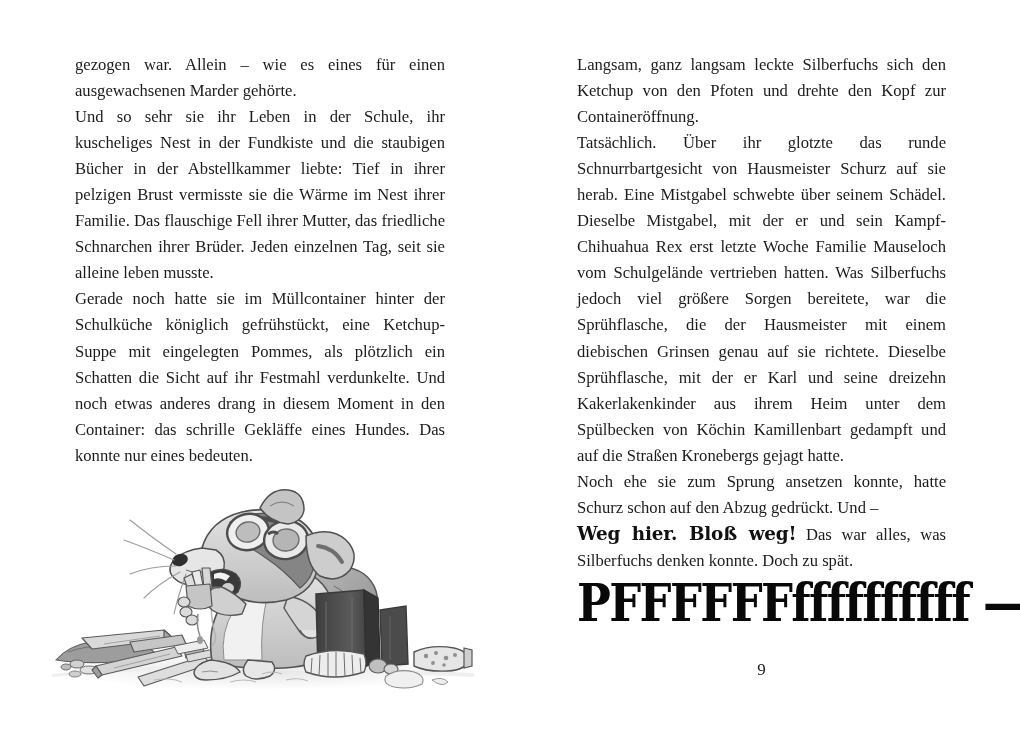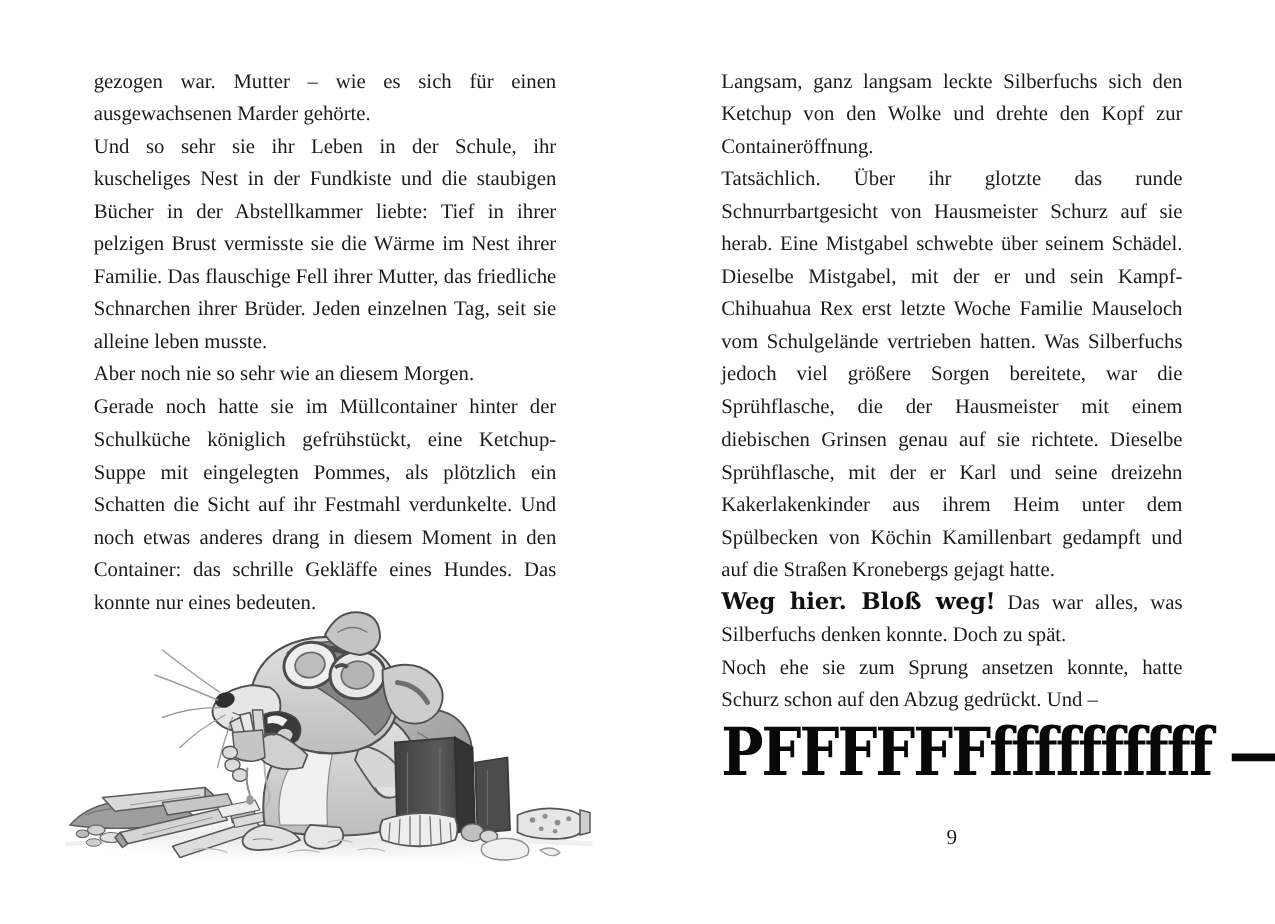--- a/index.html
+++ b/index.html
@@ -88,23 +88,22 @@
     height: 222px;
   }
   #illustration svg { display: block; width: 100%; height: 100%; }
 </style>
 </head>
 <body>
 
 <div id="page">
 
   <div id="col-left" class="column">
-    <p class="para nostretch">gezogen war. Mutter – wie es sich für einen ausgewachsenen Marder gehörte.</p>
+    <p class="para nostretch">gezogen war. Allein – wie es eines für einen ausgewachsenen Marder gehörte.</p>
     <p class="para nostretch">Und so sehr sie ihr Leben in der Schule, ihr kuscheliges Nest in der Fundkiste und die staubigen Bücher in der Abstellkammer liebte: Tief in ihrer pelzigen Brust vermisste sie die Wärme im Nest ihrer Familie. Das flauschige Fell ihrer Mutter, das friedliche Schnarchen ihrer Brüder. Jeden einzelnen Tag, seit sie alleine leben musste.</p>
-    <p class="para nostretch">Aber noch nie so sehr wie an diesem Morgen.</p>
     <p class="para nostretch">Gerade noch hatte sie im Müllcontainer hinter der Schulküche königlich gefrühstückt, eine Ketchup-Suppe mit eingelegten Pommes, als plötzlich ein Schatten die Sicht auf ihr Festmahl verdunkelte. Und noch etwas anderes drang in diesem Moment in den Container: das schrille Gekläffe eines Hundes. Das konnte nur eines bedeuten.</p>
   </div>
 
   <div id="illustration">
     <svg viewBox="0 0 452 222" xmlns="http://www.w3.org/2000/svg" aria-hidden="true">
       <defs>
         <linearGradient id="furLight" x1="0" y1="0" x2="0" y2="1">
           <stop offset="0%" stop-color="#e2e2e2"></stop>
           <stop offset="100%" stop-color="#bdbdbd"></stop>
         </linearGradient>
@@ -259,26 +258,26 @@
       <g fill="none" stroke="#b9b9b9" stroke-width="1">
         <path d="M228 200 q10 -4 20 0"></path>
         <path d="M252 206 q12 -3 22 1"></path>
         <path d="M196 208 q14 -4 26 0"></path>
         <path d="M120 206 q16 -3 28 2"></path>
       </g>
     </svg>
   </div>
 
   <div id="col-right" class="column">
-    <p class="para nostretch">Langsam, ganz langsam leckte Silberfuchs sich den Ketchup von den Wolke und drehte den Kopf zur Containeröffnung.</p>
+    <p class="para nostretch">Langsam, ganz langsam leckte Silberfuchs sich den Ketchup von den Pfoten und drehte den Kopf zur Containeröffnung.</p>
     <p class="para nostretch">Tatsächlich. Über ihr glotzte das runde Schnurrbartgesicht von Hausmeister Schurz auf sie herab. Eine Mistgabel schwebte über seinem Schädel. Dieselbe Mistgabel, mit der er und sein Kampf-Chihuahua Rex erst letzte Woche Familie Mauseloch vom Schulgelände vertrieben hatten. Was Silberfuchs jedoch viel größere Sorgen bereitete, war die Sprühflasche, die der Hausmeister mit einem diebischen Grinsen genau auf sie richtete. Dieselbe Sprühflasche, mit der er Karl und seine dreizehn Kakerlakenkinder aus ihrem Heim unter dem Spülbecken von Köchin Kamillenbart gedampft und auf die Straßen Kronebergs gejagt hatte.</p>
 
+    <p class="para nostretch">Noch ehe sie zum Sprung ansetzen konnte, hatte Schurz schon auf den Abzug gedrückt. Und –</p>
+
     <p class="para nostretch"><span class="shout-inline">Weg hier. Bloß weg!</span><span> Das war alles, was Silberfuchs denken konnte. Doch zu spät.</span></p>
 
-    <p class="para nostretch">Noch ehe sie zum Sprung ansetzen konnte, hatte Schurz schon auf den Abzug gedrückt. Und –</p>
-
     <span class="shout-huge">PFFFFFFffffffffff —</span>
 
   </div>
 
   <div id="folio">9</div>
 
 </div>
 
 </body></html>

